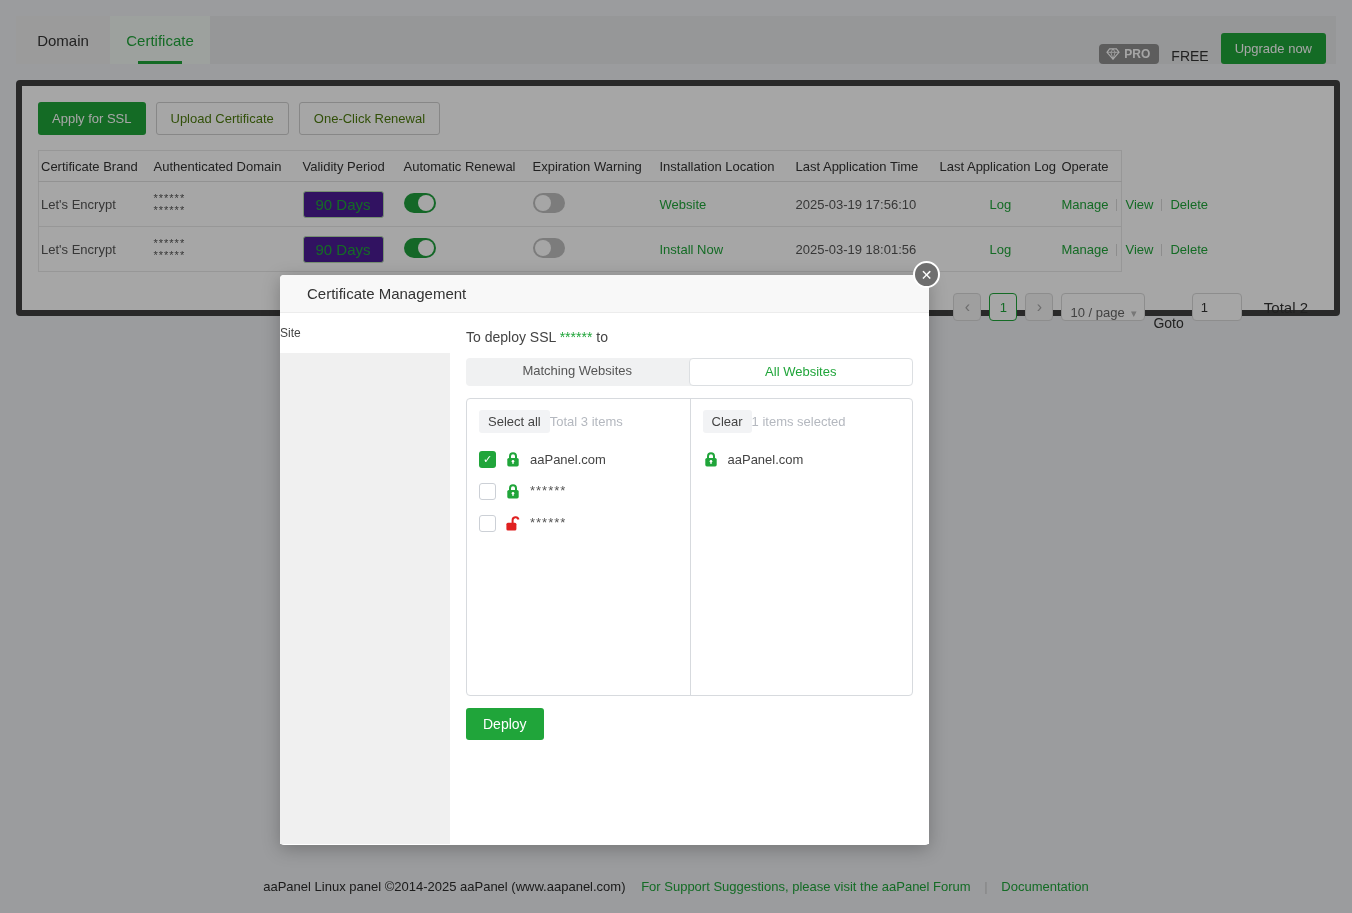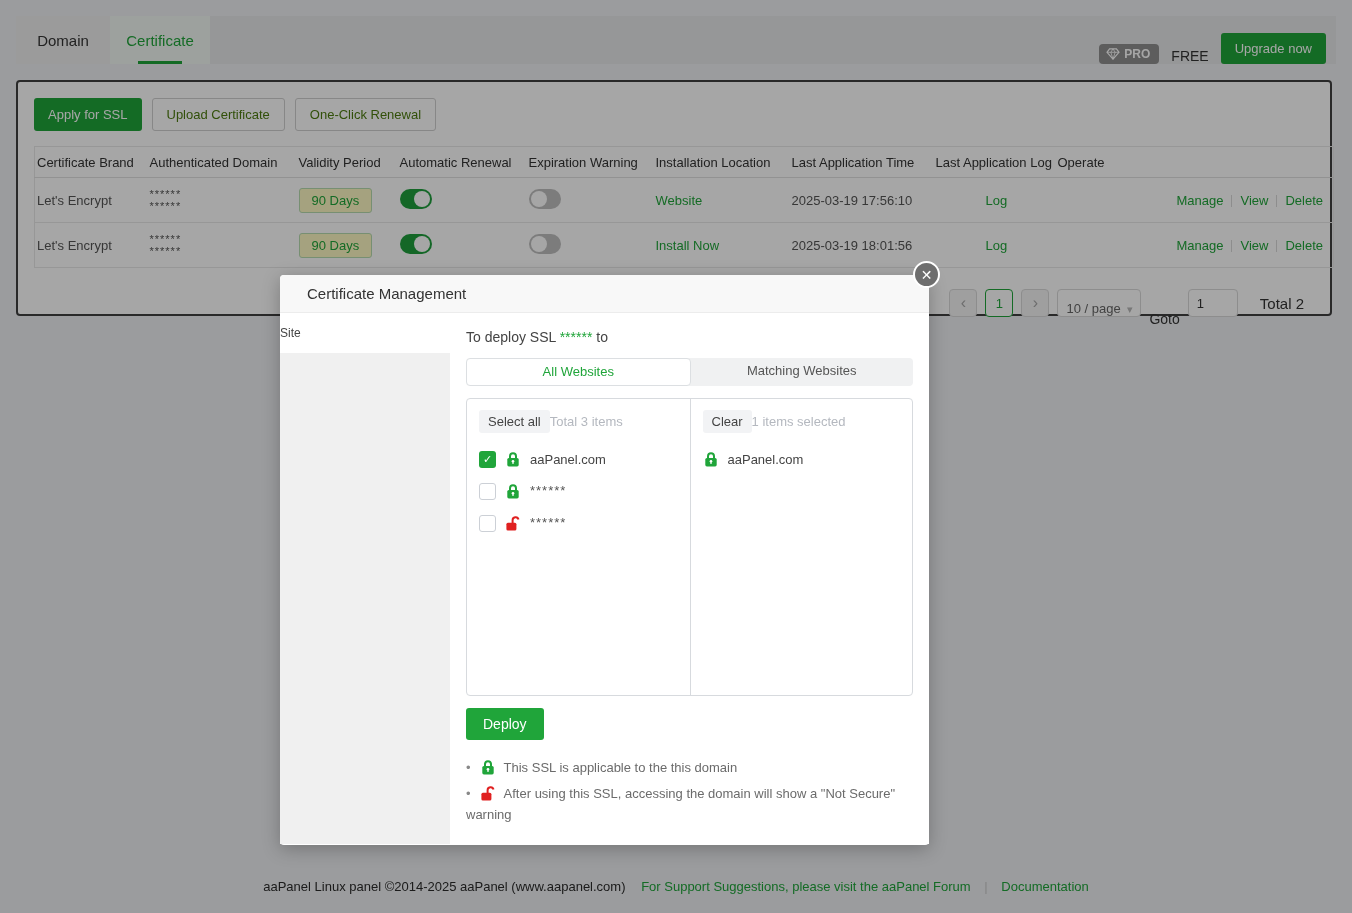--- a/index.html
+++ b/index.html
@@ -23,35 +23,35 @@
   .top-tab.active .tab-underline { position:absolute; bottom:0; left:50%; transform:translateX(-50%);
              width:44px; height:3px; background:#20a53a; }
   .top-right { margin-left:auto; display:flex; align-items:flex-end; gap:12px; padding-right:10px; }
   .pro-badge { background:#8f8f8f; color:#fff; border-radius:4px; padding:3px 9px 3px 7px;
                font-size:12px; font-weight:bold; display:flex; align-items:center; gap:4px; }
   .free-text { font-size:14px; color:#333; }
   .btn-green { background:#20a53a; color:#fff; border:none; border-radius:3px;
                font-size:13px; padding:8px 14px; cursor:pointer; font-family:inherit; }
 
   
-  .panel { position:absolute; left:16px; top:80px; right:20px; height:236px;
-           background:#fff; border:2px solid #404040; border-radius:4px; }
+  .panel { position:absolute; left:16px; top:80px; right:12px; height:236px;
+           background:#fff; border:6px solid #404040; border-radius:4px; }
   .toolbar { display:flex; gap:10px; padding:16px 16px 0 16px; }
   .btn-plain { background:#fff; color:#4d7c0f; border:1px solid #cfcfcf; border-radius:3px;
                font-size:13px; padding:8px 14px; cursor:pointer; font-family:inherit; }
 
-  table.cert-table { border-collapse:collapse; table-layout:fixed; width:1300px;
+  table.cert-table { border-collapse:collapse; table-layout:fixed; width:1084px;
                      margin:15px 16px 0 16px; border:1px solid #e8e8e8; }
   .cert-table th { font-size:13px; font-weight:normal; color:#333; text-align:left;
                    height:31px; padding:0 2px; border-bottom:1px solid #e0e0e0; white-space:nowrap; overflow:hidden; }
   .cert-table td { font-size:13px; color:#555; height:45px; padding:0 2px;
                    border-bottom:1px solid #e8e8e8; vertical-align:middle; }
   .stars { font-size:11px; line-height:12px; color:#555; letter-spacing:1px; }
-  .validity-badge { display:inline-block; background:#fef9c3; border:1px solid #b7dcb0;
-                    color:#20a53a; border-radius:3px; font-size:13px; padding:4px 12px; }
+  .validity-badge { display:inline-block; background:#4c1d95; border:1px solid #b7dcb0;
+                    color:#20a53a; border-radius:3px; font-size:15px; padding:4px 12px; }
   .switch { width:32px; height:20px; border-radius:10px; position:relative; display:inline-block; cursor:pointer; }
   .switch.on { background:#1f9f3d; }
   .switch.off { background:#bfbfbf; }
   .switch .knob { position:absolute; top:2px; width:16px; height:16px; border-radius:50%; background:#fff; }
   .switch.on .knob { right:2px; }
   .switch.off .knob { left:2px; }
   .green-link { color:#20a53a; cursor:pointer; text-decoration:none; }
   .op-cell { text-align:right; padding-right:10px !important; white-space:nowrap; }
   .op-sep { display:inline-block; width:1px; height:12px; background:#d9d9d9; margin:0 8px; vertical-align:middle; }
   .log-cell { padding-left:52px !important; }
@@ -299,22 +299,22 @@
     <div class="modal-sidebar">
       <div class="side-item active">
         <span>Site</span>
       </div>
     </div>
     <div class="modal-content">
 
       <div class="deploy-line"><span>To deploy SSL </span><span class="ssl-name">******</span><span> to</span></div>
 
       <div class="seg-tabs">
+        <div class="seg-tab">Matching Websites</div>
         <div class="seg-tab active">All Websites</div>
-        <div class="seg-tab">Matching Websites</div>
       </div>
 
       <div class="transfer">
         <div class="transfer-half left">
           <div class="half-header">
             <span class="chip">Select all</span>
             <span class="half-summary">Total 3 items</span>
           </div>
           <div class="item-list">
             <div class="site-item">
@@ -353,28 +353,16 @@
                   <use href="#lock-closed"></use>
                 </svg>
               <span>aaPanel.com</span>
             </div>
           </div>
         </div>
       </div>
 
       <button class="btn-green deploy-btn">Deploy</button>
 
-      <div class="notes">
-        <div class="note">
-          <span class="bullet">•</span><svg class="lock-svg" viewBox="0 0 16 16" style="color:#20a53a">
-              <use href="#lock-closed"></use>
-            </svg><span>This SSL is applicable to the this domain</span>
-        </div>
-        <div class="note">
-          <span class="bullet">•</span><svg class="lock-svg" viewBox="0 0 16 16" style="color:#e02020">
-              <use href="#lock-open"></use>
-            </svg><span>After using this SSL, accessing the domain will show a "Not Secure" warning</span>
-        </div>
-      </div>
 
     </div>
   </div>
 </div>
 
 </body></html>

